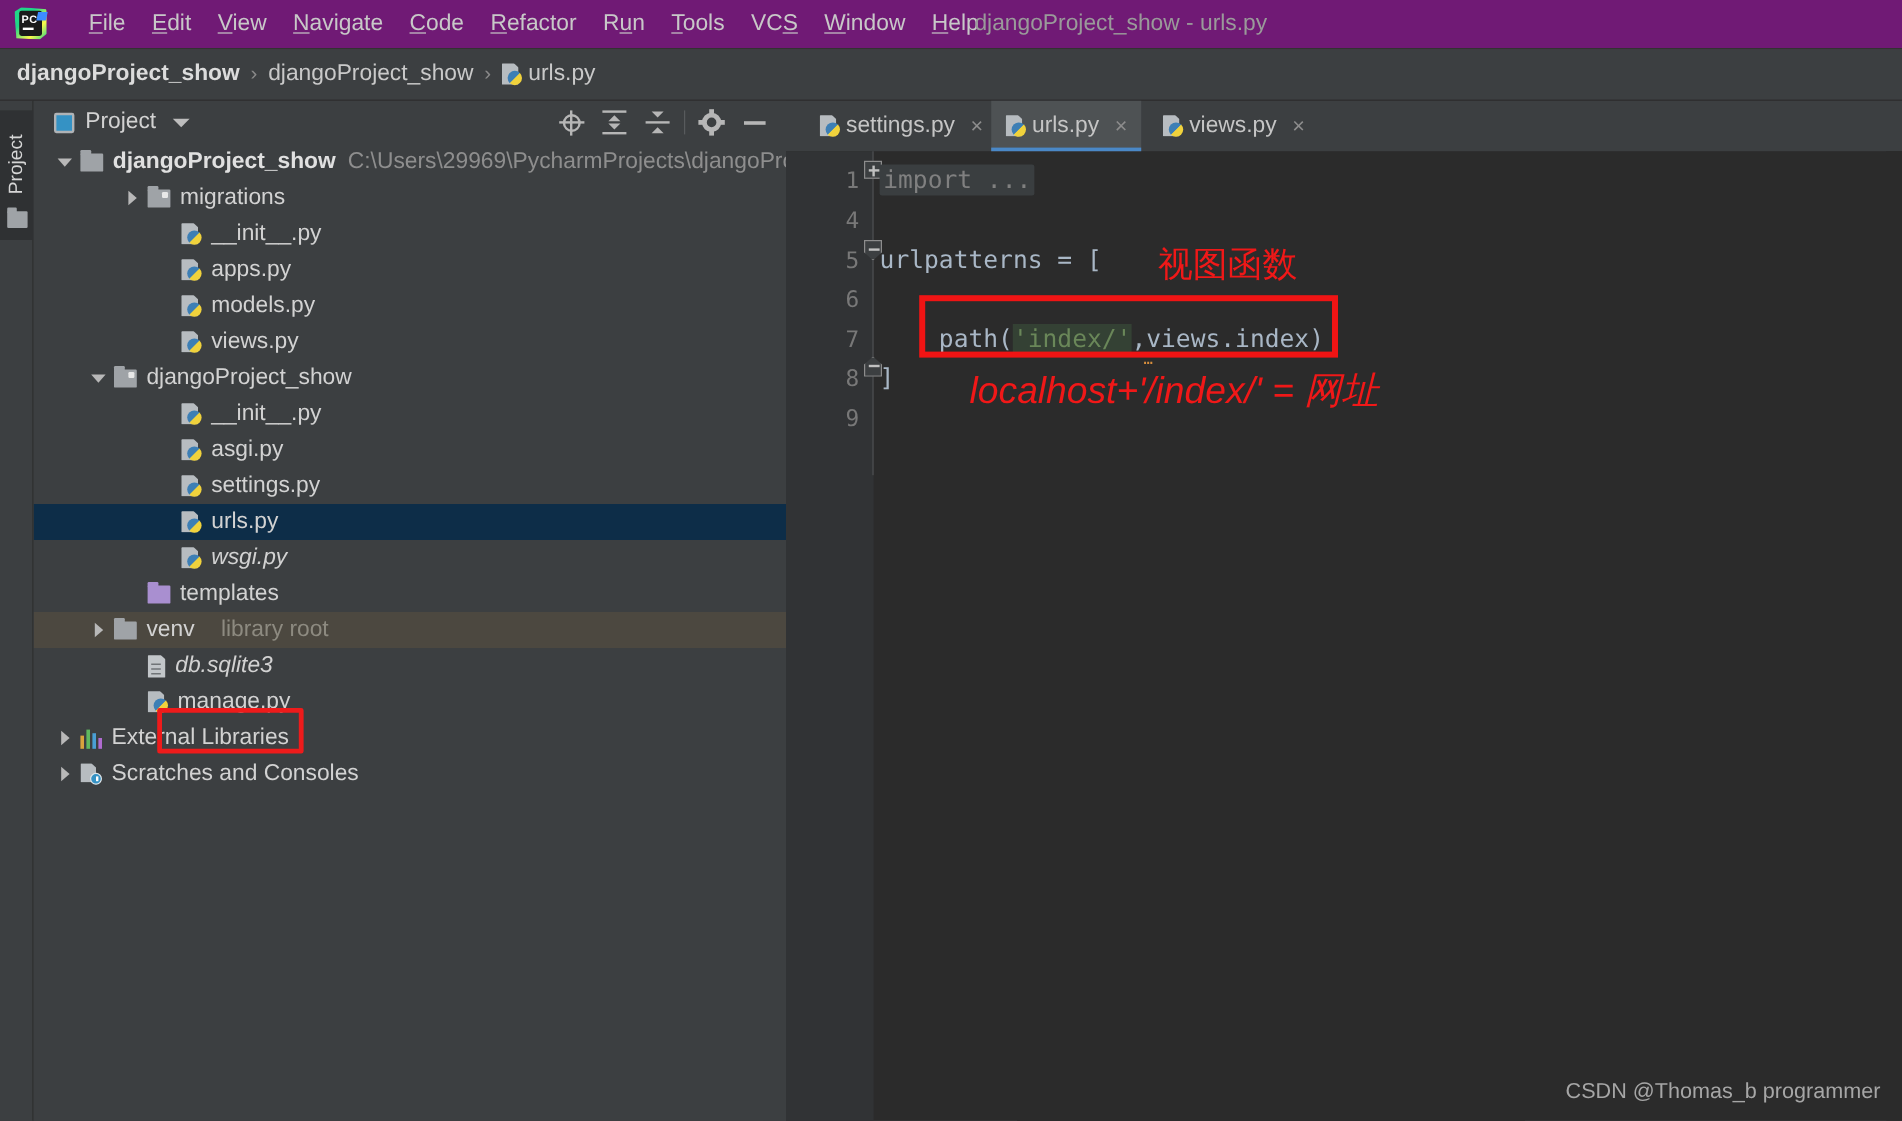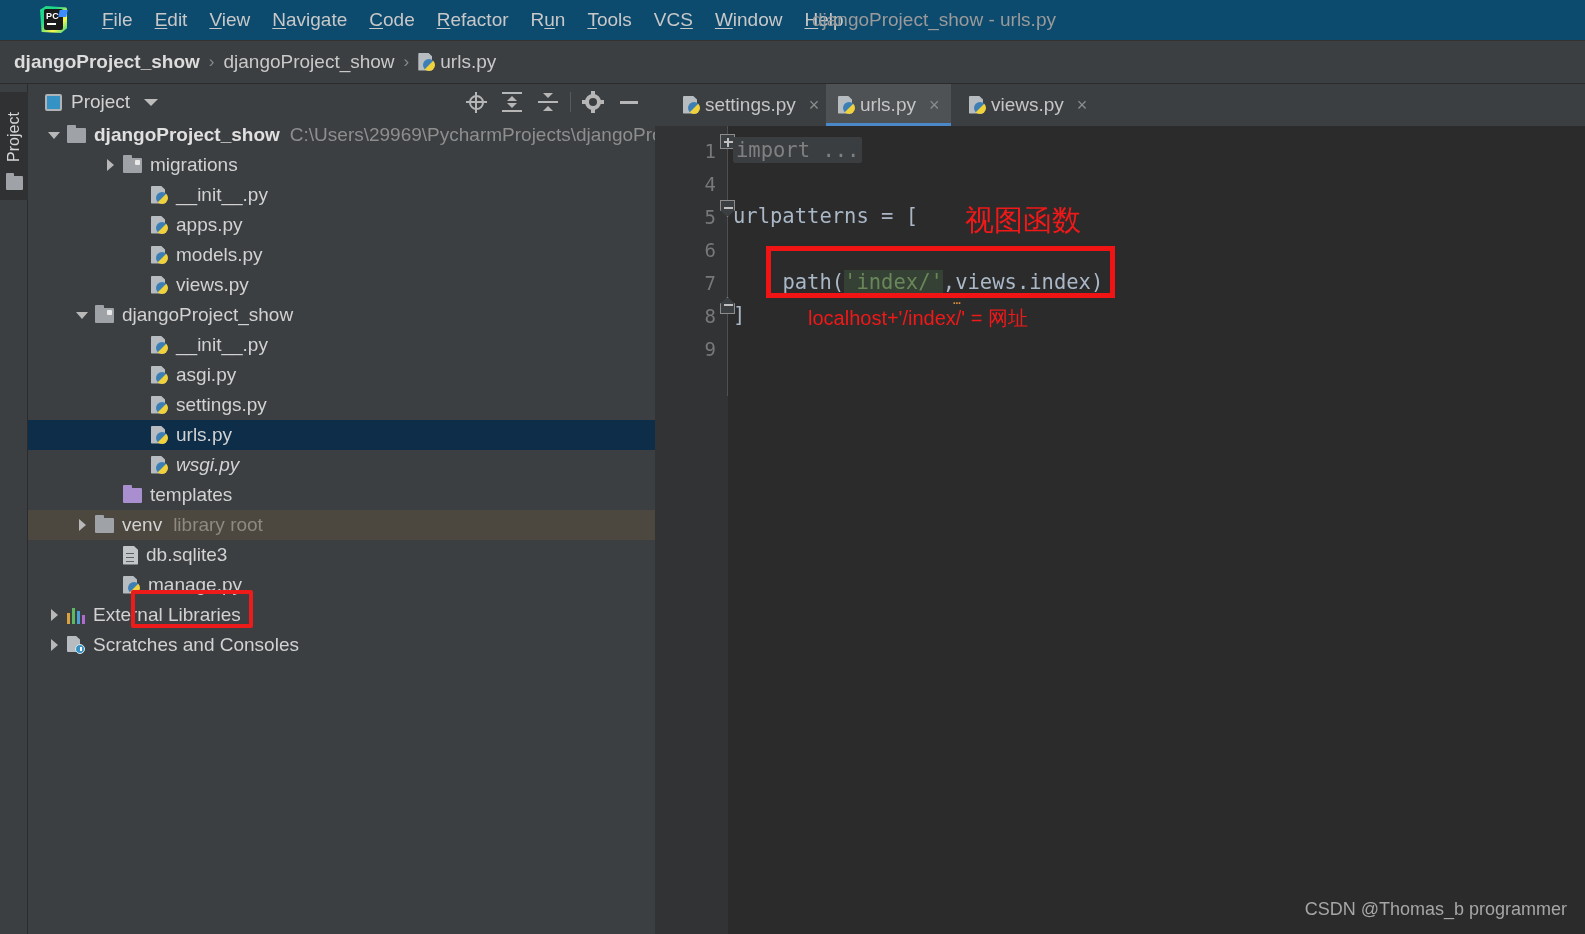--- a/index.html
+++ b/index.html
@@ -14,24 +14,23 @@
   #app {
     position: relative;
     width: 1585px; height: 934px;
     background: #3c3f41;
   }
 
   
   .menubar {
     position: absolute; left: 0; top: 0;
     width: 1585px; height: 41px;
-    background: #0c4a6e;
+    background: #701a75;
     display: flex; align-items: center;
     border-bottom: 1px solid #323232;
-    padding-left: 28px;
   }
   .pc-logo {
     width: 30px; height: 30px; margin-left: 11px; margin-right: 22px;
     position: relative; flex: none;
   }
   .pc-logo .g1 {
     position: absolute; left: 1px; top: 1px; width: 27px; height: 27px;
     background: linear-gradient(135deg,#21d789 0%,#21d789 35%,#fcf84a 70%,#21d789 100%);
     border-radius: 4px;
     clip-path: polygon(0 14%, 22% 0, 100% 6%, 100% 82%, 78% 100%, 6% 96%);
@@ -201,21 +200,21 @@
   }
   .fldr.src::after {
     content:''; position:absolute; right:2px; top:2px; width:5px;height:5px;
     background:#e8e8e8; border-radius:1px;
   }
   .fldr.purple { background:#a98fd0; }
   .fldr.purple::before { background:#a98fd0; }
   .lbl { color: #d2d2d2; }
   .lbl.bold { font-weight: bold; color: #e0e0e0; }
   .dim { color: #8e8e8e; margin-left: 10px; }
-  .dim2 { color: #8d8a80; margin-left: 11px; }
+  .dim2 { color: #8d8a80; margin-left: 22px; }
   .dbicon {
     width: 15px; height: 19px; flex: none; margin-right: 8px; position: relative;
     background: #c2c6c9; border-radius: 1px;
     clip-path: polygon(0 0, 70% 0, 100% 22%, 100% 100%, 0 100%);
   }
   .dbicon::after{
     content:''; position:absolute; left:3px; top:7px; width:8px; height:1.5px;
     background:#5c6063; box-shadow: 0 4px 0 #5c6063, 0 8px 0 #5c6063;
   }
   .ext-icon { width:18px;height:17px;flex:none;margin-right:8px;position:relative;}
@@ -293,21 +292,21 @@
 
   
   .ann-redbox {
     position:absolute; left:766px; top:246px; width:349px; height:52px;
     border: 5px solid #f01414; background: transparent; pointer-events: none;
   }
   .ann-text {
     position:absolute; color:#f01818; white-space:nowrap; pointer-events:none;
   }
   .ann-cn { font-size: 29px; }
-  .ann-lt { font-size: 20px; }
+  .ann-lt { font-size: 31px; font-style: italic; }
 
   .watermark {
     position:absolute; right: 18px; bottom: 14px;
     color: #a6a6a6; font-size: 18px; white-space: nowrap;
   }
 
   .err-squiggle {
     position:absolute; color:#d98f3d; font-size:13px; letter-spacing:-1px;
   }
 </style>
@@ -494,21 +493,21 @@
           <span class="arrow none"></span>
           <span class="fldr purple" style="margin-right: 8px;"></span>
           <span class="lbl">templates</span>
         </div>
         <div class="row olive" style="padding-left: 48px;">
           <span class="arrow right"></span>
           <span class="fldr" style="margin-right: 8px;"></span>
           <span class="lbl">venv</span>
           <span class="dim2">library root</span>
         </div>
-        <div class="row" style="padding-left: 76px;">
+        <div class="row" style="padding-left: 76px; font-style: italic;">
           <span class="arrow none"></span>
           <span class="dbicon" style="margin-right: 8px;"></span>
           <span class="lbl">db.sqlite3</span>
         </div>
         <div class="row" style="padding-left: 76px;">
           <span class="arrow none"></span>
           <span class="pyicon" style="margin-right: 8px;">
             <span class="page"></span>
             <span class="pyb"></span>
           </span>

